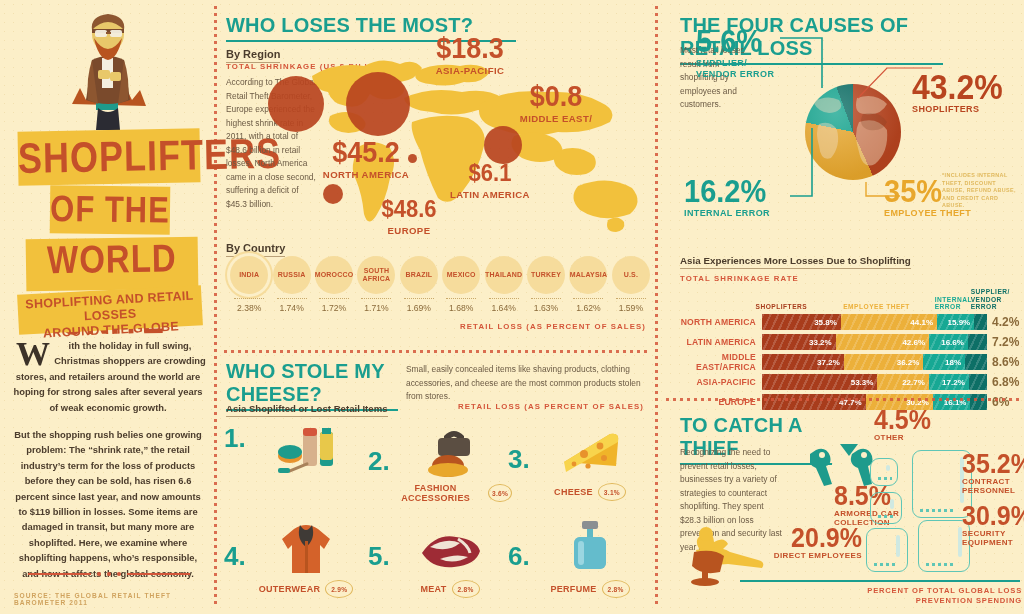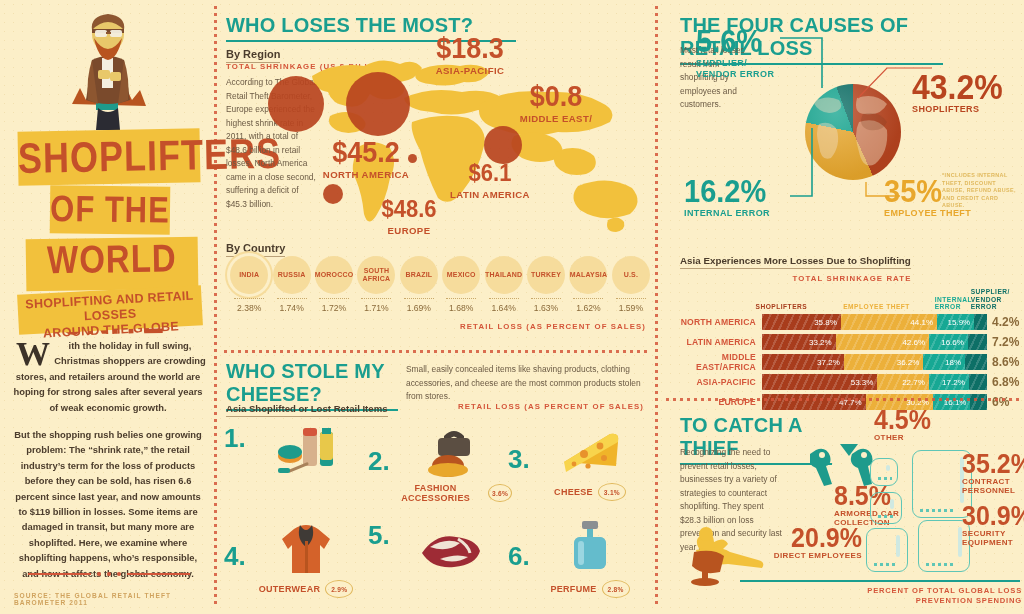--- a/index.html
+++ b/index.html
@@ -121,21 +121,21 @@
   .stat .v{display:block;font-size:29px;line-height:27px;transform:scaleY(1.1);}
   .stat .k{display:block;font-size:9px;line-height:10.5px;letter-spacing:.4px;margin-top:3px;}
 
   
   .bars{position:absolute;left:0;top:250px;width:362px;}
   .bar-row{display:flex;align-items:center;height:16px;margin-bottom:4px;}
   .bar-name{width:94px;text-align:right;padding-right:6px;font-size:8.6px;font-weight:bold;
     color:#d4563a;letter-spacing:.2px;font-family:"Liberation Sans Narrow","Liberation Sans",sans-serif;}
   .bar-track{flex:1;display:flex;height:16px;align-items:stretch;}
   .seg{position:relative;display:flex;align-items:center;justify-content:flex-end;
-    padding-right:4px;font-size:8px;font-weight:normal;color:#fff;overflow:hidden;}
+    padding-right:4px;font-size:8px;font-weight:bold;color:#fff;overflow:hidden;}
   .seg::before{content:"";position:absolute;inset:0;
     background:repeating-linear-gradient(115deg, rgba(255,255,255,.17) 0 2px, transparent 2px 7px);}
   .seg span{position:relative;}
   .s1{background:#a83c1c;}
   .s2{background:#ecb03a;}
   .s3{background:#17a894;}
   .s4{background:#0d6f66;}
   .bar-last{width:32px;padding-left:5px;font-size:12px;font-weight:bold;color:#8a6a3a;}
   .bar-hdr{display:flex;height:22px;align-items:flex-end;margin-bottom:3px;}
   .bar-hdr .sp{width:94px;}
@@ -446,20 +446,24 @@
       <div class="item" style="left:148px;top:155px;">
         <div class="num">5.</div>
         <div class="art">
           <svg width="74" height="58" viewBox="0 0 74 58">
             <path d="M8 34 q14 -20 34 -16 q20 2 24 14 q-4 14 -26 16 q-22 2 -32 -14 Z" fill="#9e2b35"></path>
             <path d="M16 28 q16 -10 30 -4 q-12 10 -30 4 Z" fill="#f0e4d4"></path>
             <path d="M26 40 q16 -6 28 -2 q-14 8 -28 2 Z" fill="#f0e4d4"></path>
             <path d="M44 20 q10 6 12 14" stroke="#f0e4d4" stroke-width="3" fill="none"></path>
           </svg>
         </div>
+        <div class="cap">
+          <span>MEAT</span>
+          <span class="pill">2.8%</span>
+        </div>
       </div>
 
       <div class="item" style="left:288px;top:155px;">
         <div class="num">6.</div>
         <div class="art">
           <svg width="74" height="58" viewBox="0 0 74 58">
             <rect x="28" y="2" width="16" height="8" rx="2" fill="#8a8f92"></rect>
             <rect x="33" y="10" width="6" height="8" fill="#5fb8c4"></rect>
             <rect x="20" y="18" width="32" height="32" rx="6" fill="#4aa8bc"></rect>
             <rect x="20" y="18" width="32" height="32" rx="6" fill="#7ed0dc" opacity=".5"></rect>
@@ -532,21 +536,21 @@
 
     <div style="position:absolute;left:280px;top:172px;width:78px;font-size:5.4px;line-height:7.6px;
                 font-weight:bold;color:#e0b85c;letter-spacing:.4px;">*INCLUDES INTERNAL THEFT, DISCOUNT ABUSE, REFUND ABUSE, AND CREDIT CARD ABUSE.</div>
 
     <div class="hdots" style="position:absolute;left:18px;top:240px;width:340px;opacity:0;"></div>
 
     <div class="bars">
       <div style="padding-left:18px;">
         <span class="sub-ul" style="font-size:9.8px;">Asia Experiences More Losses Due to Shoplifting</span>
       </div>
-      <div class="kicker" style="padding-left:18px;margin-top:5px;text-align:center;">TOTAL SHRINKAGE RATE</div>
+      <div class="kicker" style="padding-left:18px;margin-top:5px;">TOTAL SHRINKAGE RATE</div>
 
       <div class="bar-hdr" style="margin-top:6px;">
         <div class="sp"></div>
         <div class="bh" style="width:92px;color:#a83c1c;padding-left:4px;">SHOPLIFTERS</div>
         <div class="bh" style="width:96px;color:#ecb03a;">EMPLOYEE THEFT</div>
         <div class="bh" style="width:36px;color:#17a894;">
           <div>INTERNAL</div>
           <div>ERROR</div>
         </div>
         <div class="bh" style="width:56px;color:#0d6f66;">

